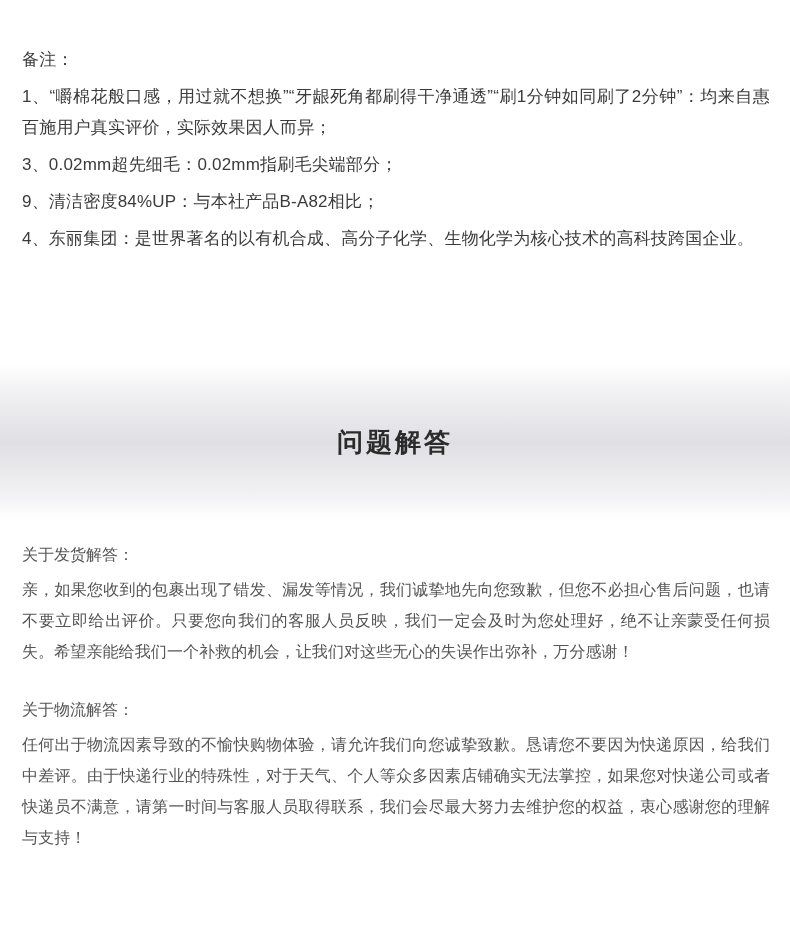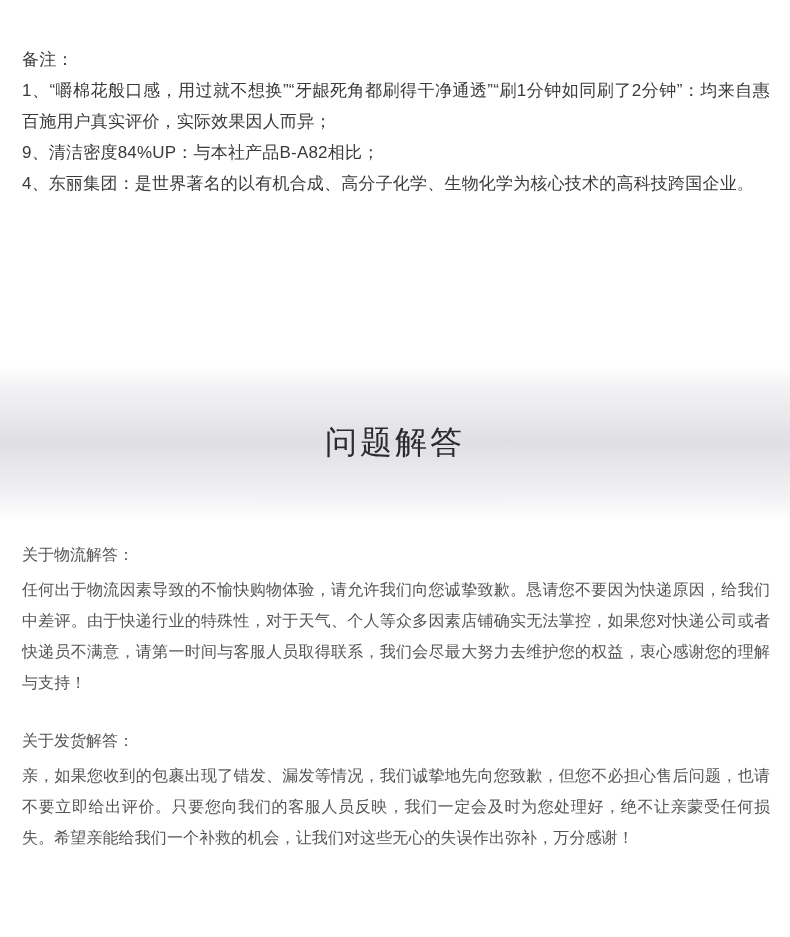--- a/index.html
+++ b/index.html
@@ -34,20 +34,21 @@
     line-height: 31px;
     color: #3b3b3b;
     letter-spacing: 0.2px;
   }
   .notes-line {
     font-size: 17px;
     line-height: 31px;
     color: #3b3b3b;
     letter-spacing: 0.2px;
     text-align: justify;
+    margin-top: 6px;
   }
 
   
   .banner {
     position: absolute;
     left: 0;
     top: 365px;
     width: 790px;
     height: 155px;
     background: linear-gradient(180deg,
@@ -56,22 +57,22 @@
         #e6e6ea 38%,
         #dfdfe4 50%,
         #e6e6ea 62%,
         #f2f2f4 84%,
         #ffffff 100%);
     display: flex;
     align-items: center;
     justify-content: center;
   }
   .banner-title {
-    font-size: 32px;
-    font-weight: normal;
+    font-size: 26px;
+    font-weight: bold;
     color: #2b2b2b;
     letter-spacing: 3px;
   }
 
   
   .qa {
     position: absolute;
     left: 22px;
     top: 540px;
     width: 748px;
@@ -94,32 +95,33 @@
   }
 </style>
 </head>
 <body>
 
 <div class="page">
 
   <div class="notes">
     <div class="notes-title">备注：</div>
     <div class="notes-line">1、“嚼棉花般口感，用过就不想换”“牙龈死角都刷得干净通透”“刷1分钟如同刷了2分钟”：均来自惠百施用户真实评价，实际效果因人而异；</div>
+    <div class="notes-line">3、0.02mm超先细毛：0.02mm指刷毛尖端部分；</div>
     <div class="notes-line">9、清洁密度84%UP：与本社产品B-A82相比；</div>
     <div class="notes-line">4、东丽集团：是世界著名的以有机合成、高分子化学、生物化学为核心技术的高科技跨国企业。</div>
   </div>
 
   <div class="banner">
     <div class="banner-title">问题解答</div>
   </div>
 
   <div class="qa">
     <div class="qa-section">
+      <div class="qa-heading">关于发货解答：</div>
+      <div class="qa-body">亲，如果您收到的包裹出现了错发、漏发等情况，我们诚挚地先向您致歉，但您不必担心售后问题，也请不要立即给出评价。只要您向我们的客服人员反映，我们一定会及时为您处理好，绝不让亲蒙受任何损失。希望亲能给我们一个补救的机会，让我们对这些无心的失误作出弥补，万分感谢！</div>
+    </div>
+    <div class="qa-section">
       <div class="qa-heading">关于物流解答：</div>
       <div class="qa-body">任何出于物流因素导致的不愉快购物体验，请允许我们向您诚挚致歉。恳请您不要因为快递原因，给我们中差评。由于快递行业的特殊性，对于天气、个人等众多因素店铺确实无法掌控，如果您对快递公司或者快递员不满意，请第一时间与客服人员取得联系，我们会尽最大努力去维护您的权益，衷心感谢您的理解与支持！</div>
-    </div>
-    <div class="qa-section">
-      <div class="qa-heading">关于发货解答：</div>
-      <div class="qa-body">亲，如果您收到的包裹出现了错发、漏发等情况，我们诚挚地先向您致歉，但您不必担心售后问题，也请不要立即给出评价。只要您向我们的客服人员反映，我们一定会及时为您处理好，绝不让亲蒙受任何损失。希望亲能给我们一个补救的机会，让我们对这些无心的失误作出弥补，万分感谢！</div>
     </div>
   </div>
 
 </div>
 
 </body></html>

